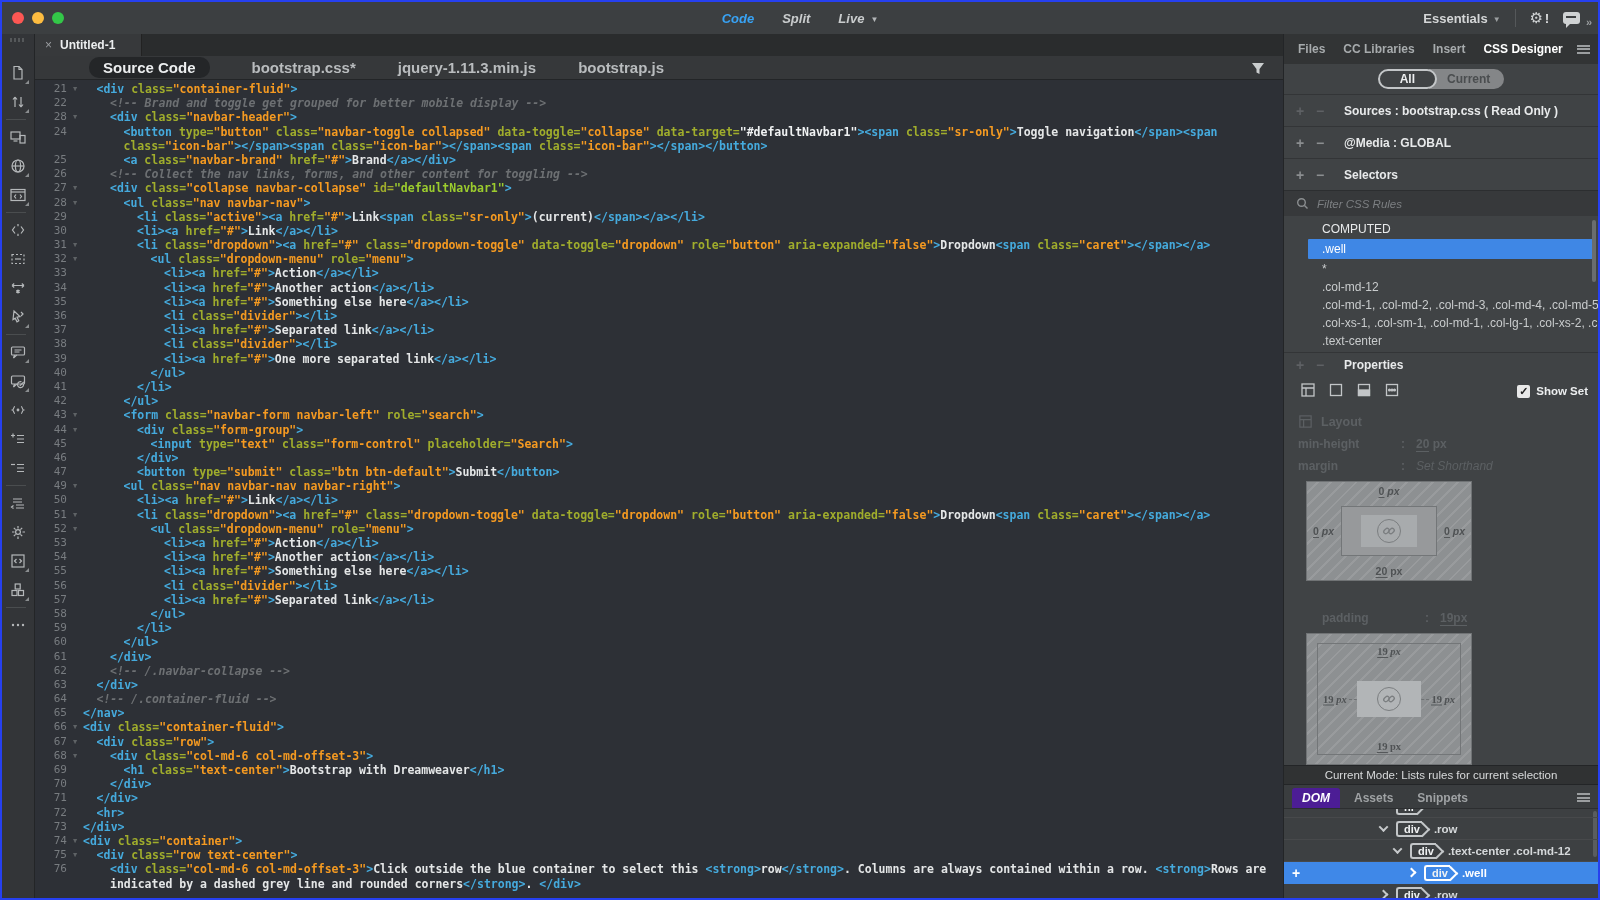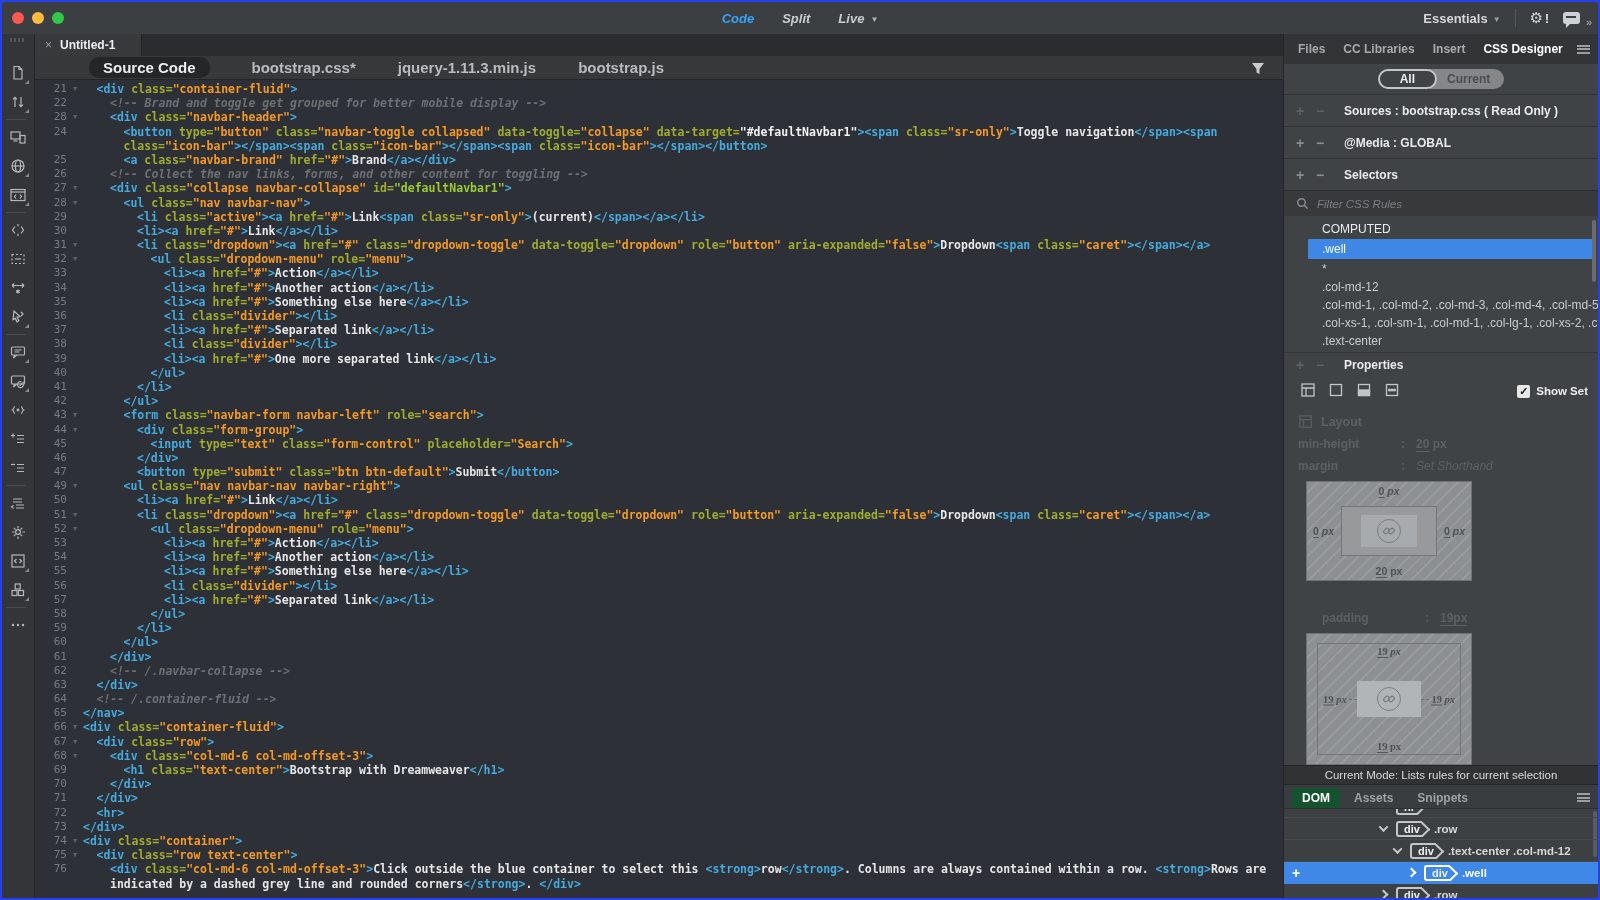--- a/index.html
+++ b/index.html
@@ -113,21 +113,21 @@
   .bw-right { right:6px; top:50%; transform:translateY(-50%); }
   .boxwidget.p .bw-top { top:12px; } .boxwidget.p .bw-bot { bottom:12px; }
   .boxwidget.p .bw-left { left:16px; } .boxwidget.p .bw-right { right:16px; }
   .chain { width:24px; height:24px; border:1px solid #7b7e80; border-radius:50%; display:flex; align-items:center; justify-content:center; }
   .chain svg { stroke:#7b7e80; fill:none; stroke-width:1.4; }
   .dashline { position:absolute; top:50%; height:0; border-top:1px dashed #6f7274; width:22px; }
   .dl-l { left:42px; } .dl-r { right:42px; }
   .statusbar { height:20px; flex:0 0 20px; background:#303233; border-top:1px solid #232527; border-bottom:1px solid #232527; color:#d8dadb; font-size:11.5px; text-align:center; line-height:19px; }
   .domtabs { height:24px; flex:0 0 24px; background:#3a3d3f; display:flex; align-items:flex-end; gap:4px; padding-left:8px; position:relative; border-bottom:1px solid #2c2e30; }
   .domtab { color:#9fa2a4; font-weight:bold; font-size:12px; padding:3px 10px; }
-  .domtab.active { color:#fff; background:#14532d; border-radius:3px 3px 0 0; }
+  .domtab.active { color:#fff; background:#4c1d95; border-radius:3px 3px 0 0;font-style:italic; }
   .domtabs .hamb { top:8px; }
   .domtree { flex:1; background:#3d4042; overflow:hidden; position:relative; }
   .domrow { height:22px; display:flex; align-items:center; border-bottom:1px solid #47494b; position:relative; }
   .domrow.cliptop { margin-top:-13px; }
   .domrow.sel { background:#3f88e8; border-bottom-color:#3f88e8; }
   .domrow .plus { position:absolute; left:8px; color:#fff; font-weight:bold; font-size:14px; }
   .chev { width:7px; height:7px; border-right:2px solid #c6c9cb; border-bottom:2px solid #c6c9cb; display:inline-block; margin-right:9px; flex:0 0 7px; }
   .chev.open { transform:rotate(45deg) translate(-1px,-1px); }
   .chev.closed { transform:rotate(-45deg); }
   .chev.none { visibility:hidden; }

